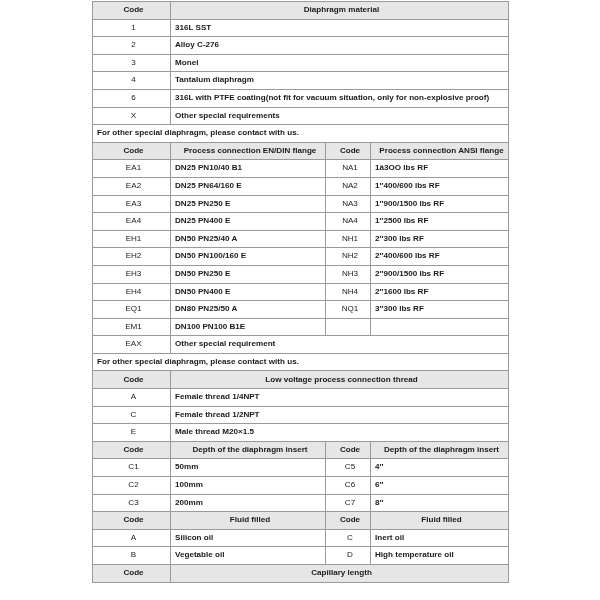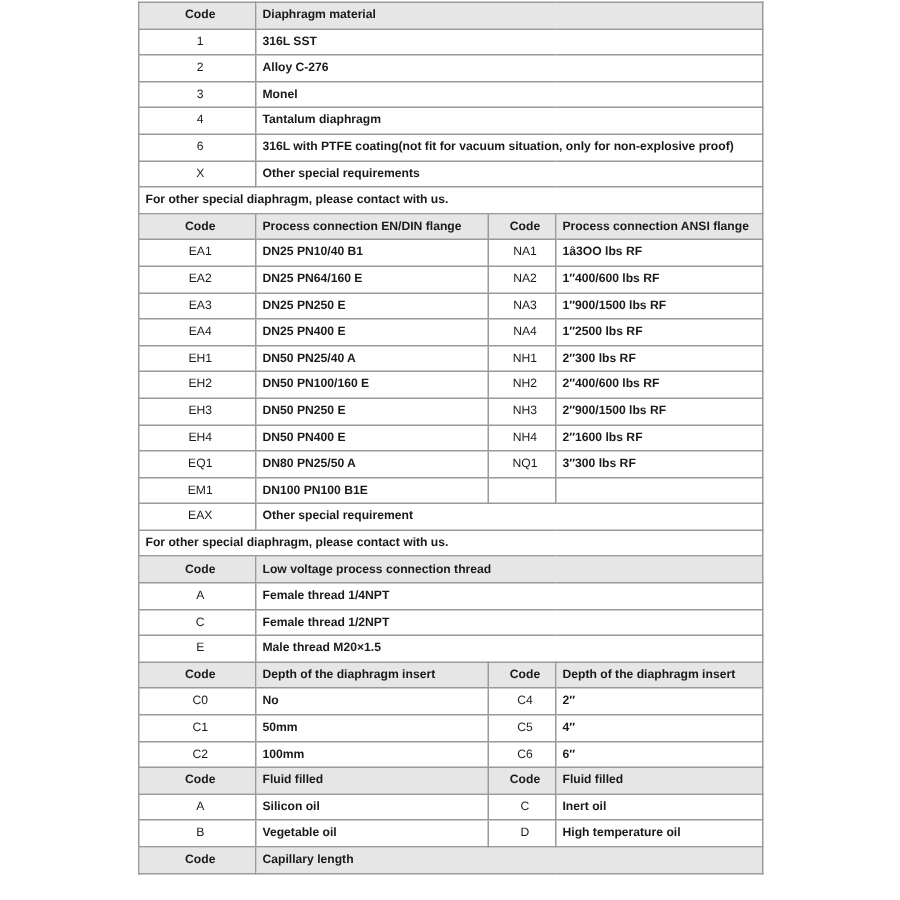--- a/index.html
+++ b/index.html
@@ -43,20 +43,21 @@
   col.c-code2  { width: 45px; }
   col.c-desc2  { width: 138px; }
 
   td.code {
     text-align: center;
     padding-left: 0;
   }
   tr.hdr td {
     background: #e6e6e6;
     font-weight: bold;
+    text-align: center;
   }
   tr.hdr td.code {
     text-align: center;
     margin-left: 22px;
   }
   td.note {
     background: #f2f2f2;
   }
   td.empty {
     background: #ffffff;
@@ -199,37 +200,37 @@
         <td class="pad-desc" colspan="3">Male thread M20×1.5</td>
       </tr>
 
       <tr class="hdr">
         <td class="code">Code</td>
         <td class="pad-desc">Depth of the diaphragm insert</td>
         <td class="code">Code</td>
         <td class="pad-desc">Depth of the diaphragm insert</td>
       </tr>
       <tr>
-        <td class="code">C0</td>
-        <td class="pad-desc">No</td>
-        <td class="code">C4</td>
-        <td class="pad-desc">2″</td>
-      </tr>
-      <tr>
         <td class="code">C1</td>
         <td class="pad-desc">50mm</td>
         <td class="code">C5</td>
         <td class="pad-desc">4″</td>
       </tr>
       <tr>
         <td class="code">C2</td>
         <td class="pad-desc">100mm</td>
         <td class="code">C6</td>
         <td class="pad-desc">6″</td>
       </tr>
+      <tr>
+        <td class="code">C3</td>
+        <td class="pad-desc">200mm</td>
+        <td class="code">C7</td>
+        <td class="pad-desc">8″</td>
+      </tr>
 
       <tr class="hdr">
         <td class="code">Code</td>
         <td class="pad-desc">Fluid filled</td>
         <td class="code">Code</td>
         <td class="pad-desc">Fluid filled</td>
       </tr>
       <tr>
         <td class="code">A</td>
         <td class="pad-desc">Silicon oil</td>

